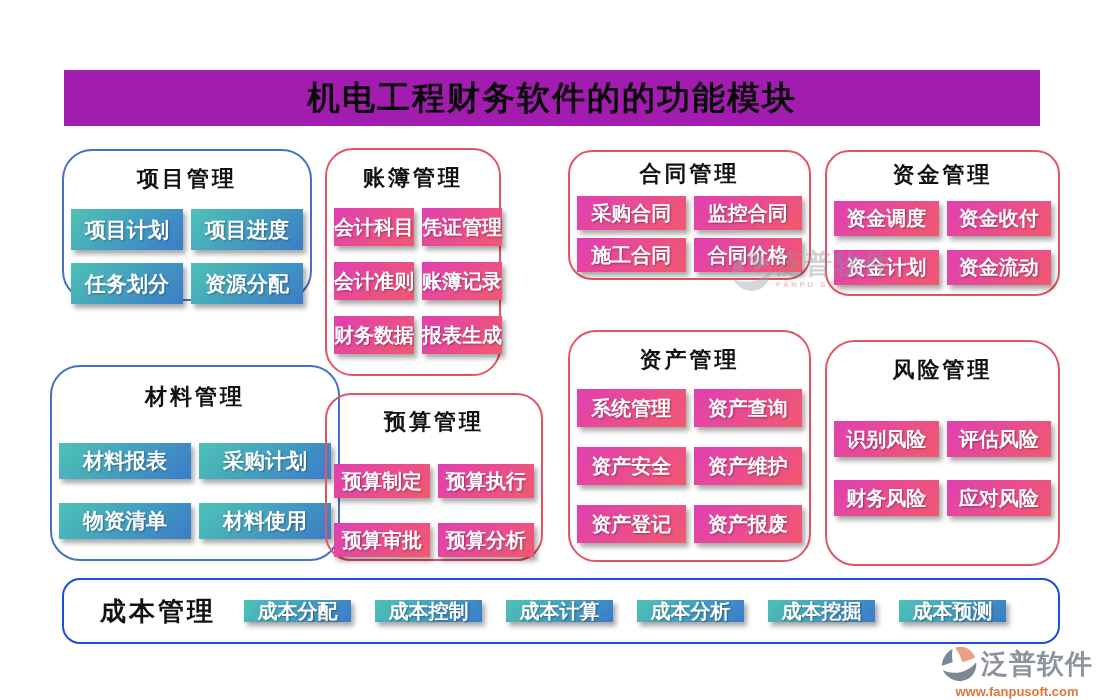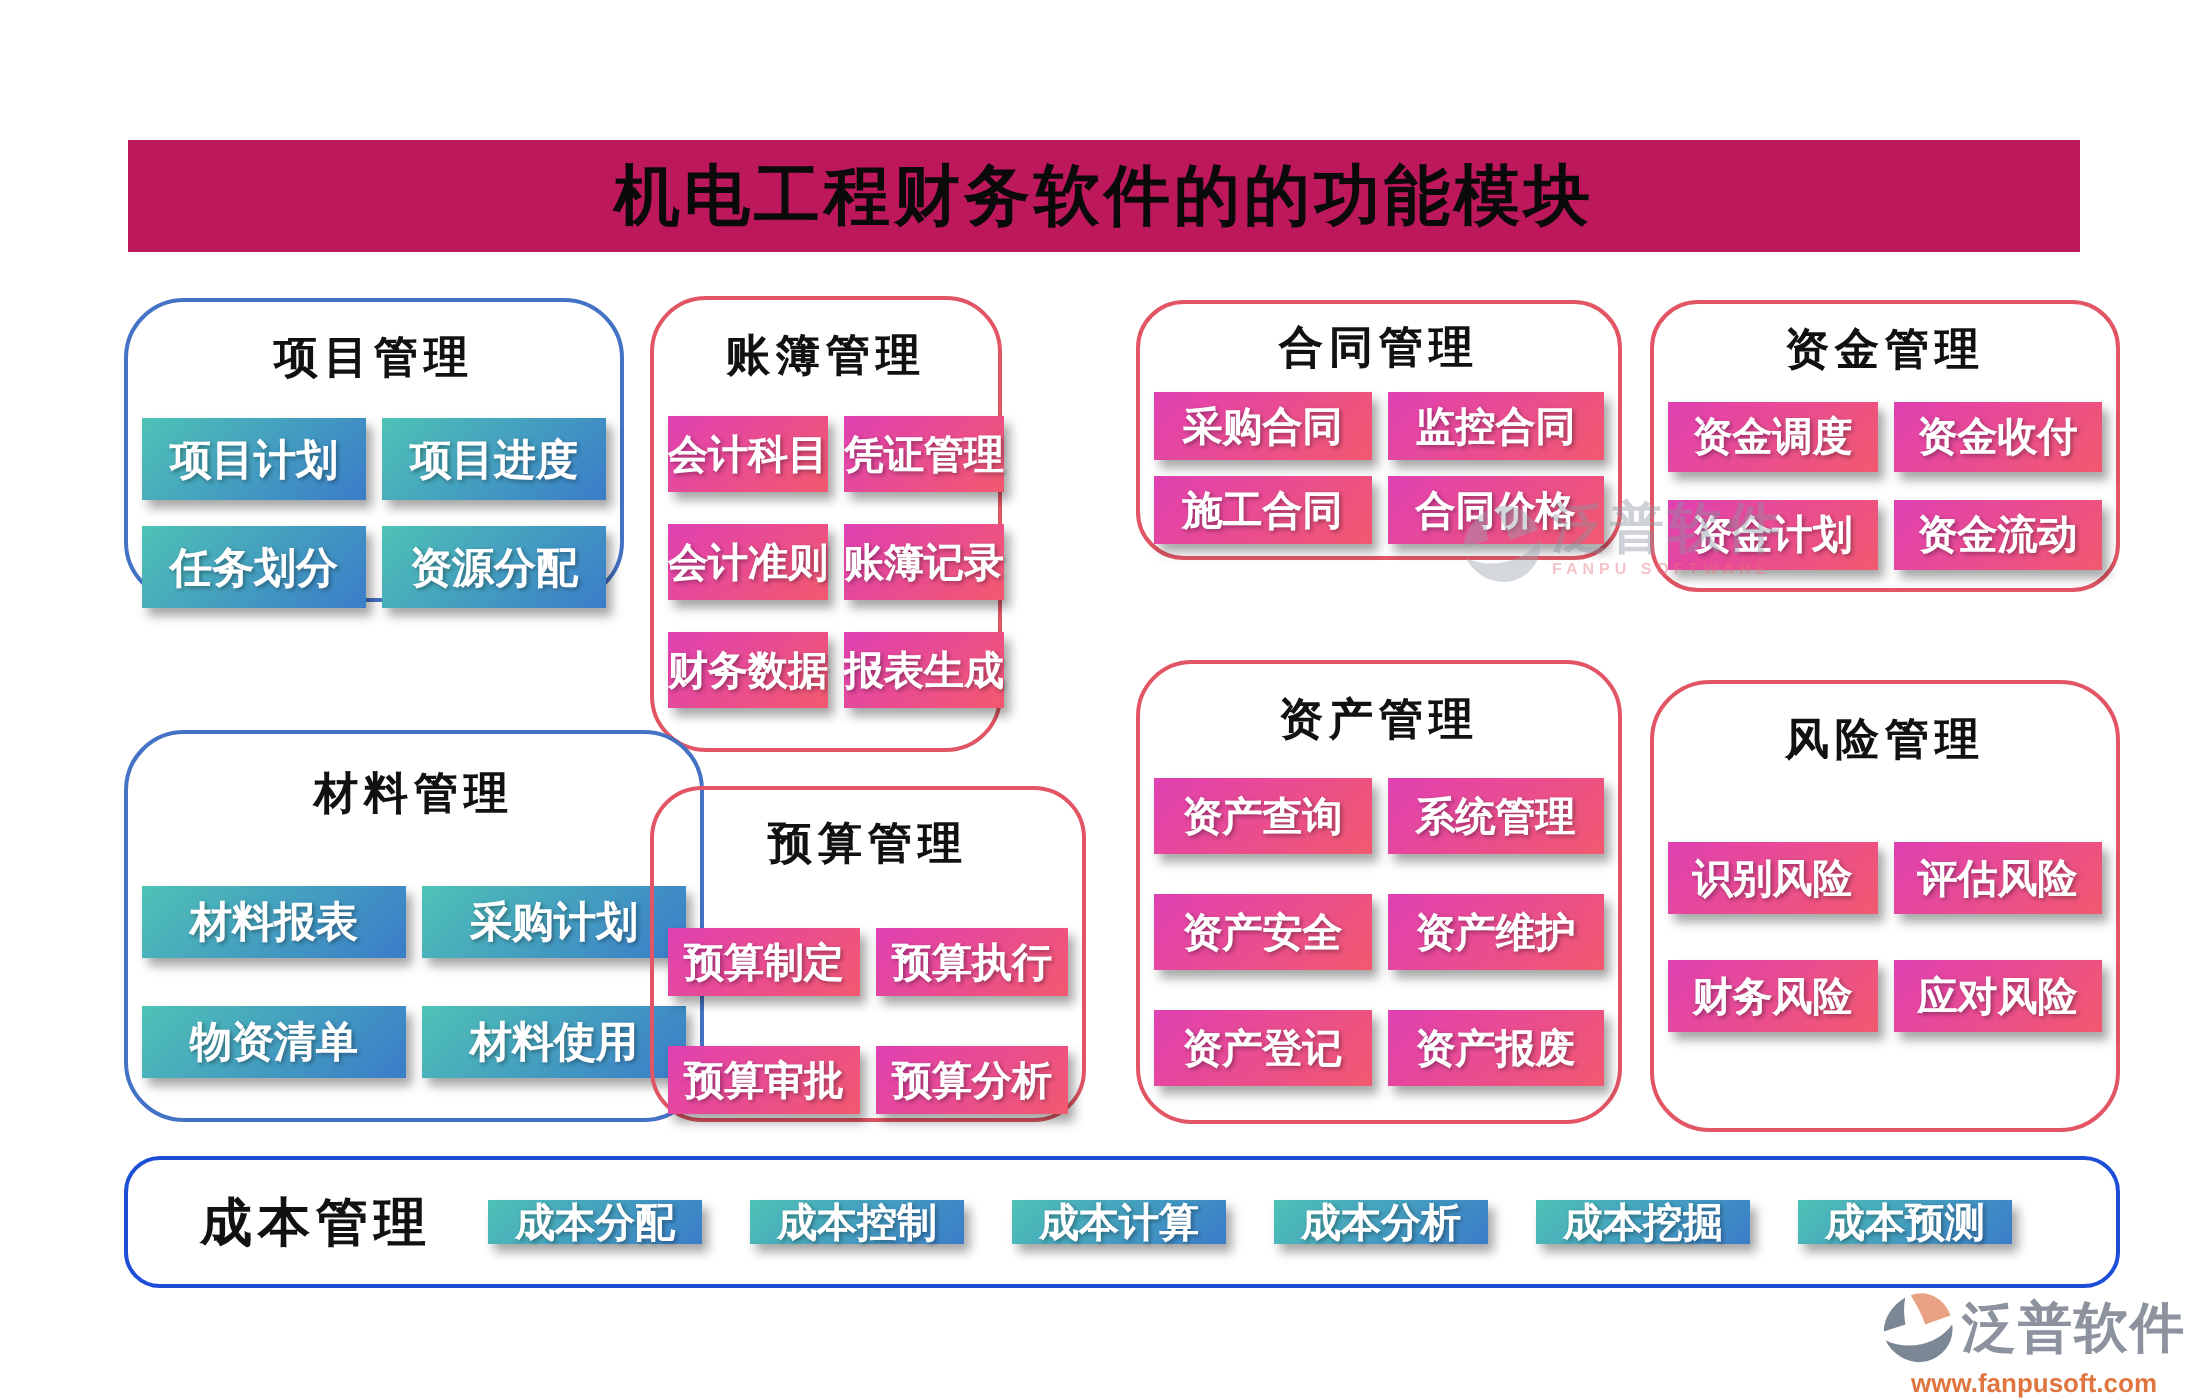--- a/index.html
+++ b/index.html
@@ -3,21 +3,21 @@
 <meta charset="utf-8">
 <style>
   * { margin:0; padding:0; box-sizing:border-box; }
   html,body { background:#ffffff; }
   body { font-family:"Liberation Serif","DejaVu Serif",serif; }
   .stage { position:relative; width:1100px; height:700px; background:#ffffff; overflow:hidden; margin:0 auto; }
 
   
   .banner {
     position:absolute; left:64px; top:70px; width:976px; height:56px;
-    background:#be185d; display:flex; align-items:center; justify-content:center;
+    background:#a21caf; display:flex; align-items:center; justify-content:center;
   }
   .banner h1 {
     font-size:33px; font-weight:bold; color:#0a0a0a; letter-spacing:2px; white-space:nowrap;
   }
 
   
   .panel {
     position:absolute; background:transparent; border:2px solid; border-radius:28px;
     display:flex; flex-direction:column; align-items:center; z-index:2;
   }
@@ -52,21 +52,21 @@
   .p3 { left:568px; top:150px; width:243px; height:130px; border-radius:24px; }
   .p3 h2 { margin:7px 0 7px; }
   .p3 .btns { row-gap:8px; }
   .p3 .btn { height:34px; font-size:20px; }
 
   .p4 { left:825px; top:150px; width:235px; height:146px; border-radius:24px; }
   .p4 h2 { margin:8px 0 11px; }
   .p4 .btns { row-gap:14px; }
   .p4 .btn { height:35px; font-size:20px; }
 
-  .p5 { left:62px;  top:365px; width:290px; height:196px; border-radius:30px; }
+  .p5 { left:50px;  top:365px; width:290px; height:196px; border-radius:30px; }
   .p5 h2 { margin:15px 0 31px; }
   .p5 .btns { row-gap:24px; }
   .p5 .btn { height:36px; font-size:21px; }
 
   .p6 { left:325px; top:393px; width:218px; height:168px; border-radius:26px; }
   .p6 h2 { margin:12px 0 27px; }
   .p6 .btns { row-gap:25px; }
   .p6 .btn { height:34px; font-size:20px; }
 
   .p7 { left:568px; top:330px; width:243px; height:232px; }
@@ -197,22 +197,22 @@
       <button class="btn pink">预算制定</button>
       <button class="btn pink">预算执行</button>
       <button class="btn pink">预算审批</button>
       <button class="btn pink">预算分析</button>
     </div>
   </section>
 
   <section class="panel theme-pink p7">
     <h2>资产管理</h2>
     <div class="btns">
+      <button class="btn pink">系统管理</button>
       <button class="btn pink">资产查询</button>
-      <button class="btn pink">系统管理</button>
       <button class="btn pink">资产安全</button>
       <button class="btn pink">资产维护</button>
       <button class="btn pink">资产登记</button>
       <button class="btn pink">资产报废</button>
     </div>
   </section>
 
   <section class="panel theme-pink p8">
     <h2>风险管理</h2>
     <div class="btns">

